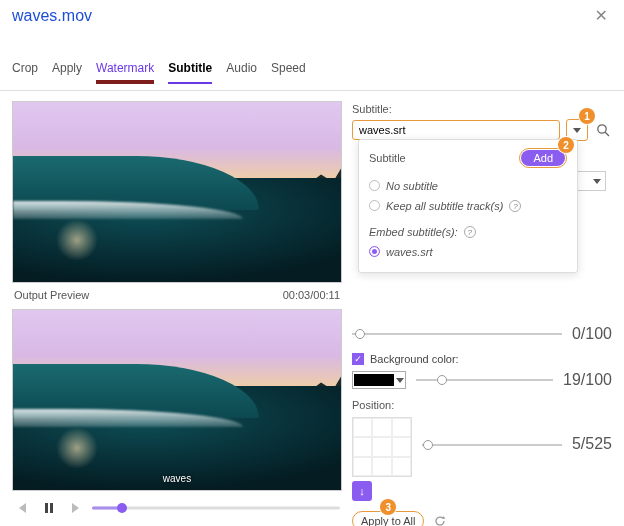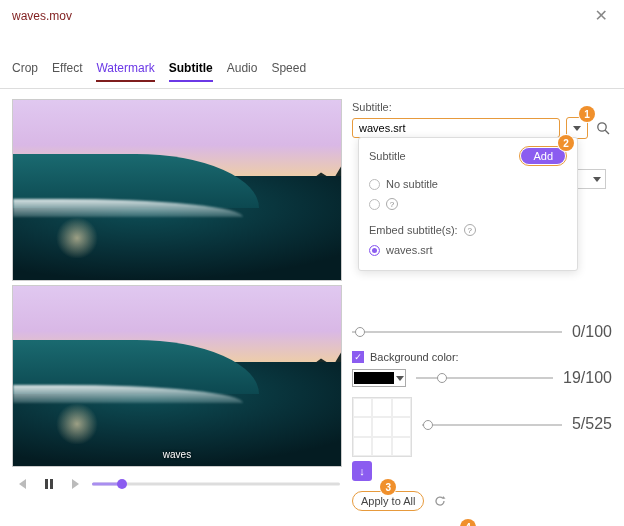--- a/index.html
+++ b/index.html
@@ -1,23 +1,23 @@
 <!DOCTYPE html>
 <html><head>
 <meta charset="utf-8">
 <style>
   * { box-sizing: border-box; margin: 0; padding: 0; font-family: -apple-system, "Segoe UI", Arial, sans-serif; }
   body { width: 624px; height: 526px; background: #fff; color: #333; font-size: 12px; position: relative; }
   .titlebar { display:flex; justify-content:space-between; align-items:center; padding:6px 12px; }
-  .titlebar .title { font-size:12px; color:#7f1d1d; }
+  .titlebar .title { font-size:16px; color:#1d4ed8; }
   .titlebar .close { font-size:16px; color:#888; cursor:pointer; padding:0 4px; }
   .tabs { display:flex; gap:14px; padding:0 12px 6px; border-bottom:1px solid #ddd;margin-top:27px; }
   .tabs .tab { font-size:12px; color:#555; padding:3px 0 5px; cursor:pointer; }
   .tabs .tab.active { color:#000; font-weight:600; border-bottom:2px solid #6b38e6; }
-  .tabs .tab.wm { color:#6b38e6; border-bottom:2px solid #7f1d1d; }
+  .tabs .tab.wm { color:#6b38e6; border-bottom:4px solid #7f1d1d; }
   .content { display:flex; padding:10px 12px 8px; gap:10px; }
   .left { width:330px; display:flex; flex-direction:column; gap:4px; }
   .preview { width:330px; height:182px; background:#a21caf; position:relative; overflow:hidden; border:1px solid #ccc; }
   .sky { position:absolute; inset:0; background:linear-gradient(to bottom,#e0c8f0 0%,#d9b8e6 25%,#f0d0a0 45%,#9cb8c8 55%,#2a5860 70%,#0c3038 100%); }
   .wave { position:absolute; left:0; right:0; bottom:0; height:58%; background:radial-gradient(ellipse 80% 70% at 40% 30%,#0e5058 0%,#083038 60%,#041c22 100%); }
   .crest { position:absolute; left:0; width:75%; bottom:40%; height:30%; background:linear-gradient(to bottom,#1a6a70,#0c4850); border-top-right-radius:100% 200%; }
   .foam { position:absolute; left:0; bottom:35%; width:70%; height:18px; background:linear-gradient(to bottom,rgba(255,255,255,0.85),rgba(200,230,230,0.2)); filter:blur(1px); border-top-right-radius:80% 100%; }
   .shimmer { position:absolute; left:12%; bottom:12%; width:50px; height:40px; background:radial-gradient(circle,rgba(255,230,180,0.6),transparent 65%); }
   .cliff { position:absolute; right:0; bottom:48%; width:40px; height:30px; background:#1a2a28; clip-path:polygon(100% 100%,0 100%,20% 60%,50% 30%,80% 55%,100% 10%); }
   .subcap { position:absolute; bottom:6px; left:50%; transform:translateX(-50%); color:#fff; font-size:10px; text-shadow:0 0 3px #000; }
@@ -32,21 +32,21 @@
   .right { flex:1; font-size:11px; color:#444; position:relative; }
   .row { display:flex; align-items:center; gap:6px; margin-bottom:8px; }
   .subinput { flex:1; border:1px solid #e79a3c; border-radius:3px; padding:3px 6px; font-size:11px; background:#fff; }
   .dropbtn { width:22px; height:22px; border:1px solid #e79a3c; border-radius:3px; display:flex; align-items:center; justify-content:center; cursor:pointer; background:#fff; position:relative; }
   .magnify { width:18px; height:18px; display:flex; align-items:center; justify-content:center; color:#666; cursor:pointer; }
   .popup { position:absolute; top:38px; left:6px; width:220px; background:#fff; border:1px solid #ddd; box-shadow:0 2px 10px rgba(0,0,0,0.12); border-radius:3px; padding:8px 10px 10px; z-index:5; }
   .popup-head { display:flex; justify-content:space-between; align-items:center; margin-bottom:8px; }
   .popup-head .lbl { font-size:11px; color:#555; }
   .addbtn { background:#8b5cf0; color:#fff; border:none; border-radius:10px; padding:2px 12px; font-size:11px; cursor:pointer; position:relative; }
   .addwrap { border:1px solid #e79a3c; border-radius:12px; padding:1px; position:relative; }
-  .radio-row { display:flex; align-items:flex-end; gap:6px; padding:4px 0; font-size:11px; color:#555; }
+  .radio-row { display:flex; align-items:flex-start; gap:6px; padding:4px 0; font-size:11px; color:#555;font-style:italic; }
   .radio { width:11px; height:11px; border:1px solid #bbb; border-radius:50%; display:inline-block; }
   .radio.sel { border:1px solid #8b5cf0; box-shadow:inset 0 0 0 2px #fff, inset 0 0 0 6px #8b5cf0; }
   .infobubble { width:12px; height:12px; border:1px solid #aaa; border-radius:50%; display:inline-flex; align-items:center; justify-content:center; font-size:8px; color:#888; }
   .sel-behind { position:absolute; top:70px; right:6px; width:42px; height:20px; border:1px solid #ccc; background:#fff; display:flex; align-items:center; justify-content:flex-end; padding:0 4px; font-size:10px; }
   .sliderrow { display:flex; align-items:center; gap:10px; margin:6px 0 10px; }
   .slider { flex:1; height:12px; position:relative; }
   .slider .tr { position:absolute; left:0; right:0; top:50%; height:2px; background:#ccc; transform:translateY(-50%); }
   .slider .th { position:absolute; top:50%; width:10px; height:10px; border:1px solid #999; background:#fff; border-radius:50%; transform:translate(-50%,-50%); }
   .valtxt { font-size:16px; color:#555; min-width:38px; text-align:right; }
   .bgrow { display:flex; align-items:center; gap:6px; }
@@ -72,37 +72,41 @@
 </head>
 <body>
 
 <div class="titlebar">
   <span class="title">waves.mov</span>
   <span class="close">✕</span>
 </div>
 
 <div class="tabs">
   <div class="tab">Crop</div>
-  <div class="tab">Effect</div>
+  <div class="tab">Apply</div>
   <div class="tab wm">Watermark</div>
   <div class="tab active">Subtitle</div>
   <div class="tab">Audio</div>
   <div class="tab">Speed</div>
 </div>
 
 <div class="content">
   <div class="left">
     <div class="preview">
       <div class="sky"></div>
         <div class="cliff"></div>
         <div class="wave"></div>
         <div class="crest"></div>
         <div class="foam"></div>
         <div class="shimmer"></div>
     </div>
+    <div class="meta">
+      <span>Output Preview</span>
+      <span>00:03/00:11</span>
+    </div>
     <div class="preview">
       <div class="sky"></div>
         <div class="cliff"></div>
         <div class="wave"></div>
         <div class="crest"></div>
         <div class="foam"></div>
         <div class="shimmer"></div>
       <span class="subcap">waves</span>
     </div>
     <div class="controls">
@@ -157,20 +161,21 @@
           <button class="addbtn">Add</button>
           <span class="callout" style="top:-12px; right:-8px;">2</span>
         </span>
       </div>
       <div class="radio-row">
         <span class="radio"></span>
         <span>No subtitle</span>
       </div>
       <div class="radio-row">
         <span class="radio"></span>
+        <span>Keep all subtitle track(s)</span>
         <span class="infobubble">?</span>
       </div>
       <div class="radio-row" style="margin-top:6px;">
         <span>Embed subtitle(s):</span>
         <span class="infobubble">?</span>
       </div>
       <div class="radio-row">
         <span class="radio sel"></span>
         <span>waves.srt</span>
       </div>
@@ -195,20 +200,21 @@
         <span class="colorsw"></span>
         <span class="caret"></span>
       </div>
       <div class="slider">
           <div class="tr"></div>
           <div class="th" style="left:19%;"></div>
         </div>
       <span class="valtxt">19/100</span>
     </div>
 
+    <div class="sectionlabel">Position:</div>
     <div class="sliderrow" style="align-items:flex-start;">
       <div>
         <div class="posgrid">
           <div></div>
             <div></div>
             <div></div>
             <div></div>
             <div></div>
             <div></div>
             <div></div>

